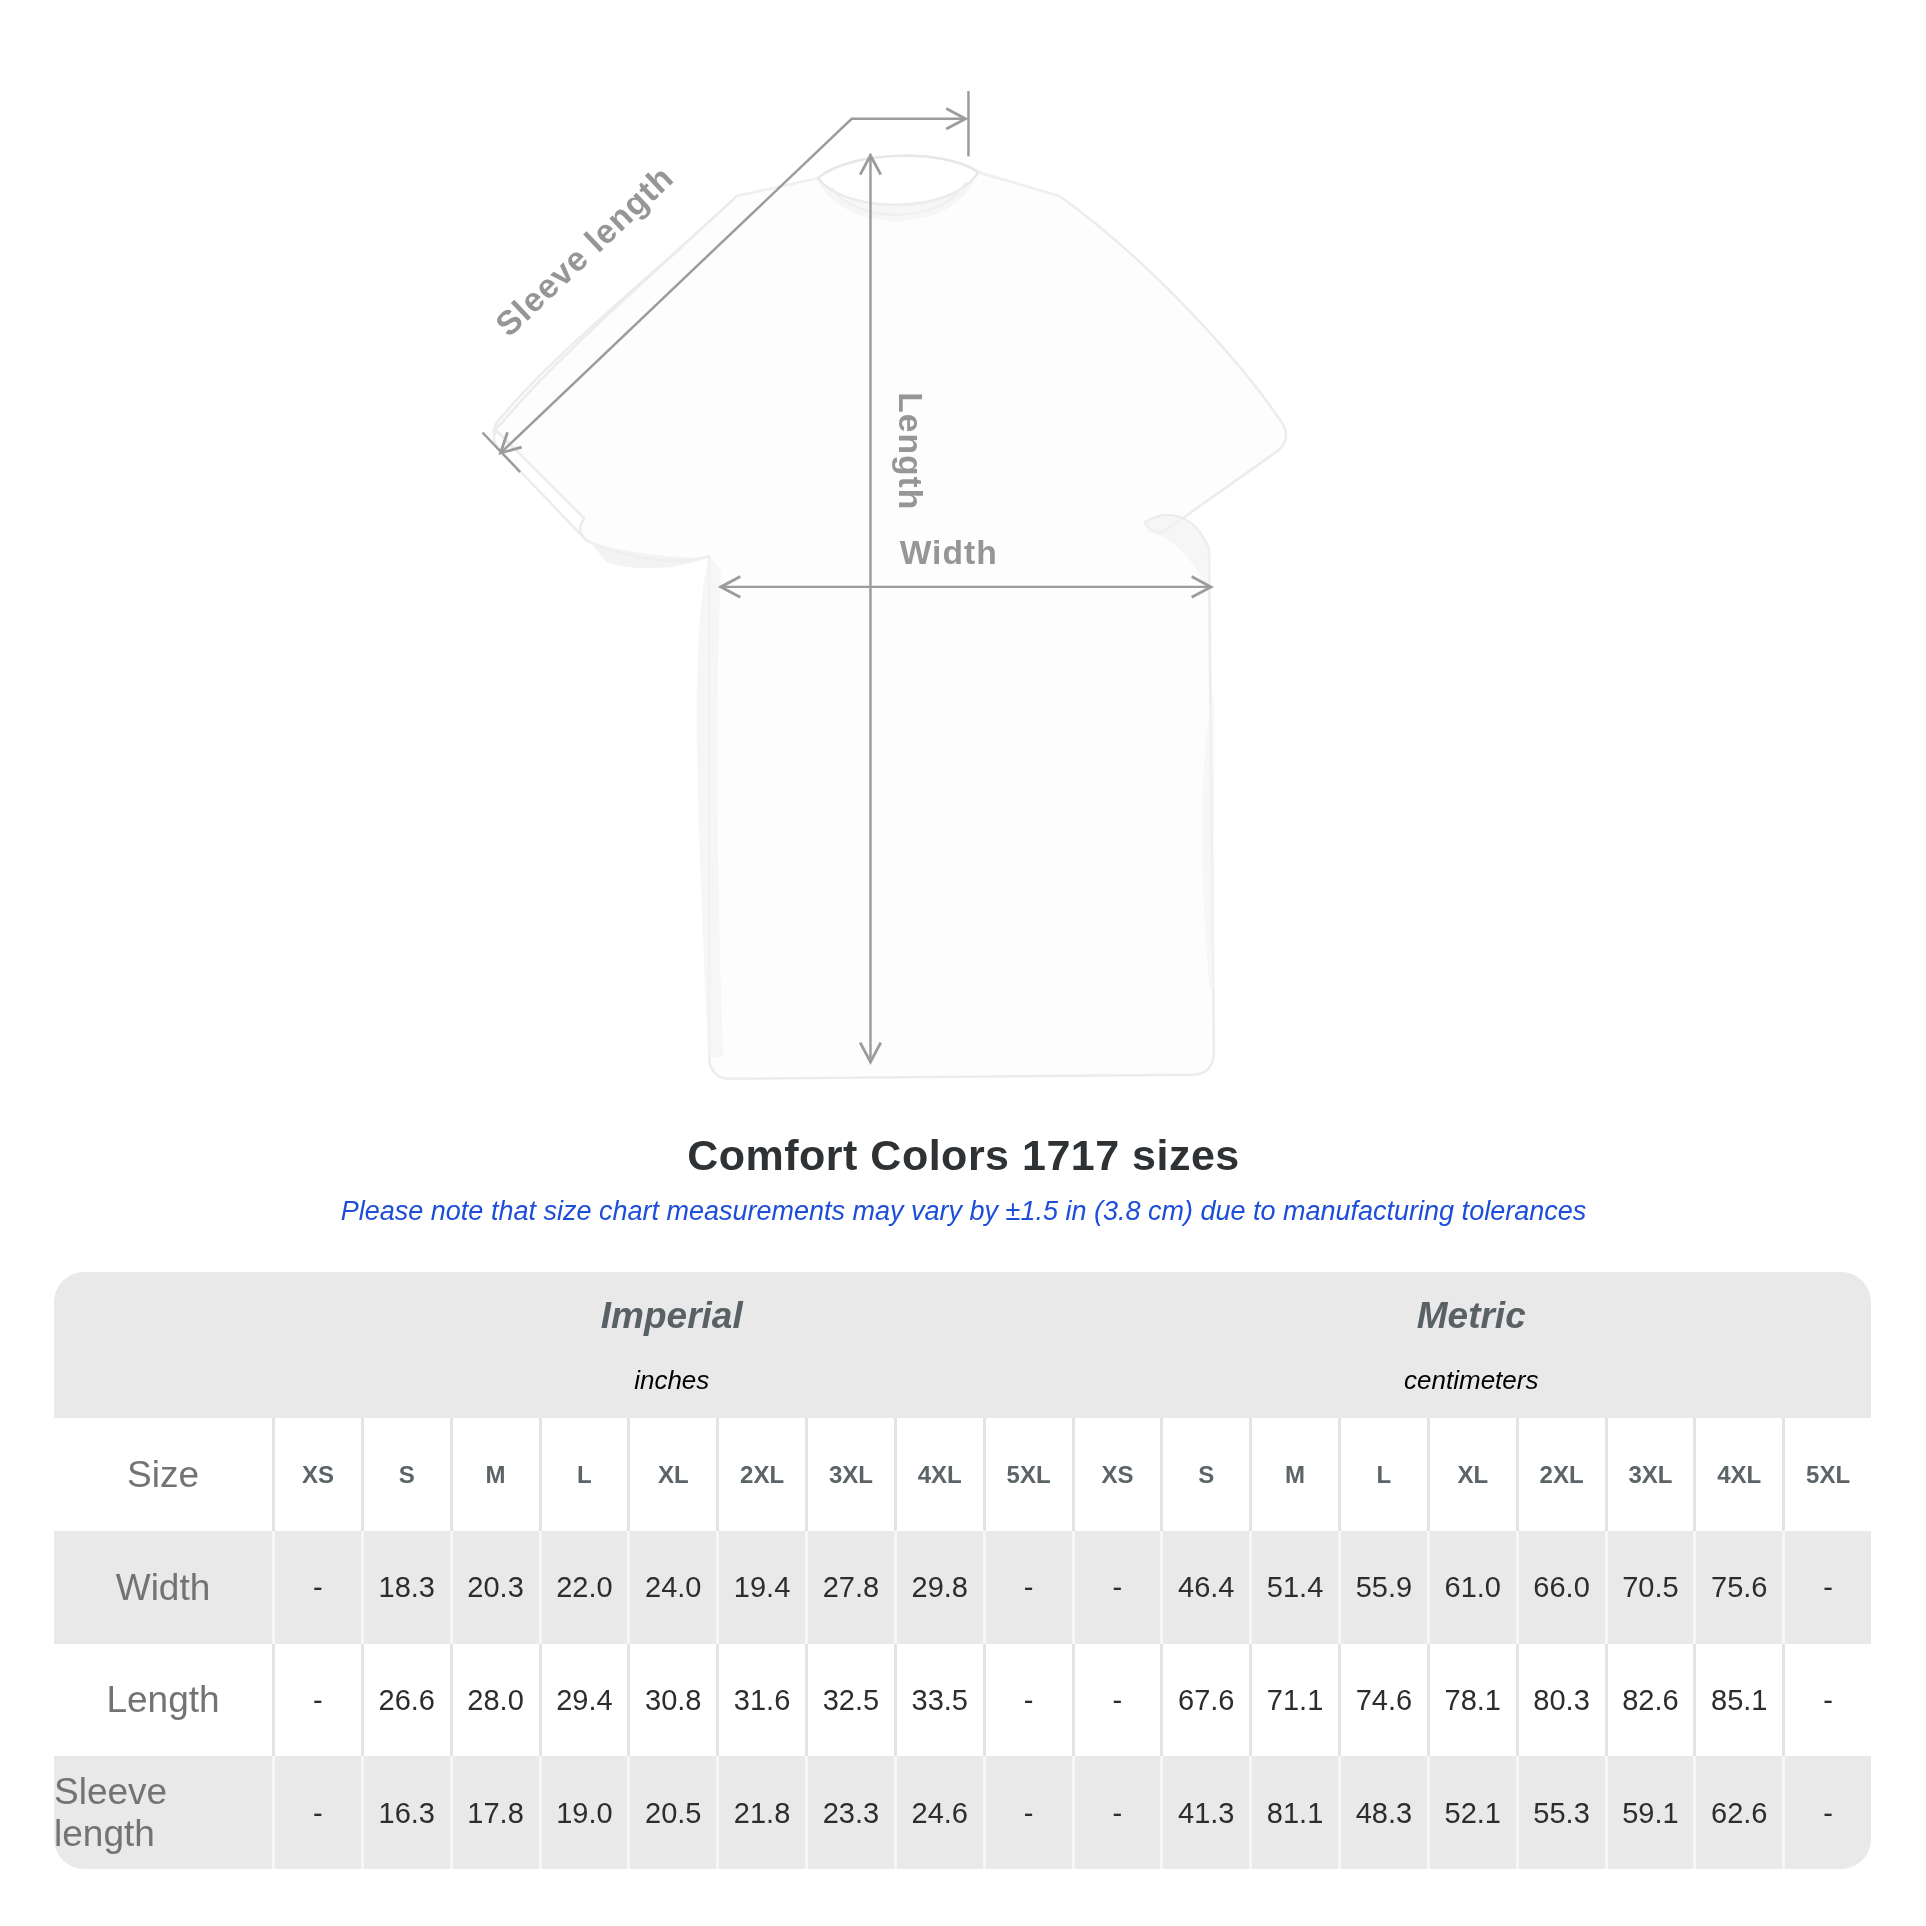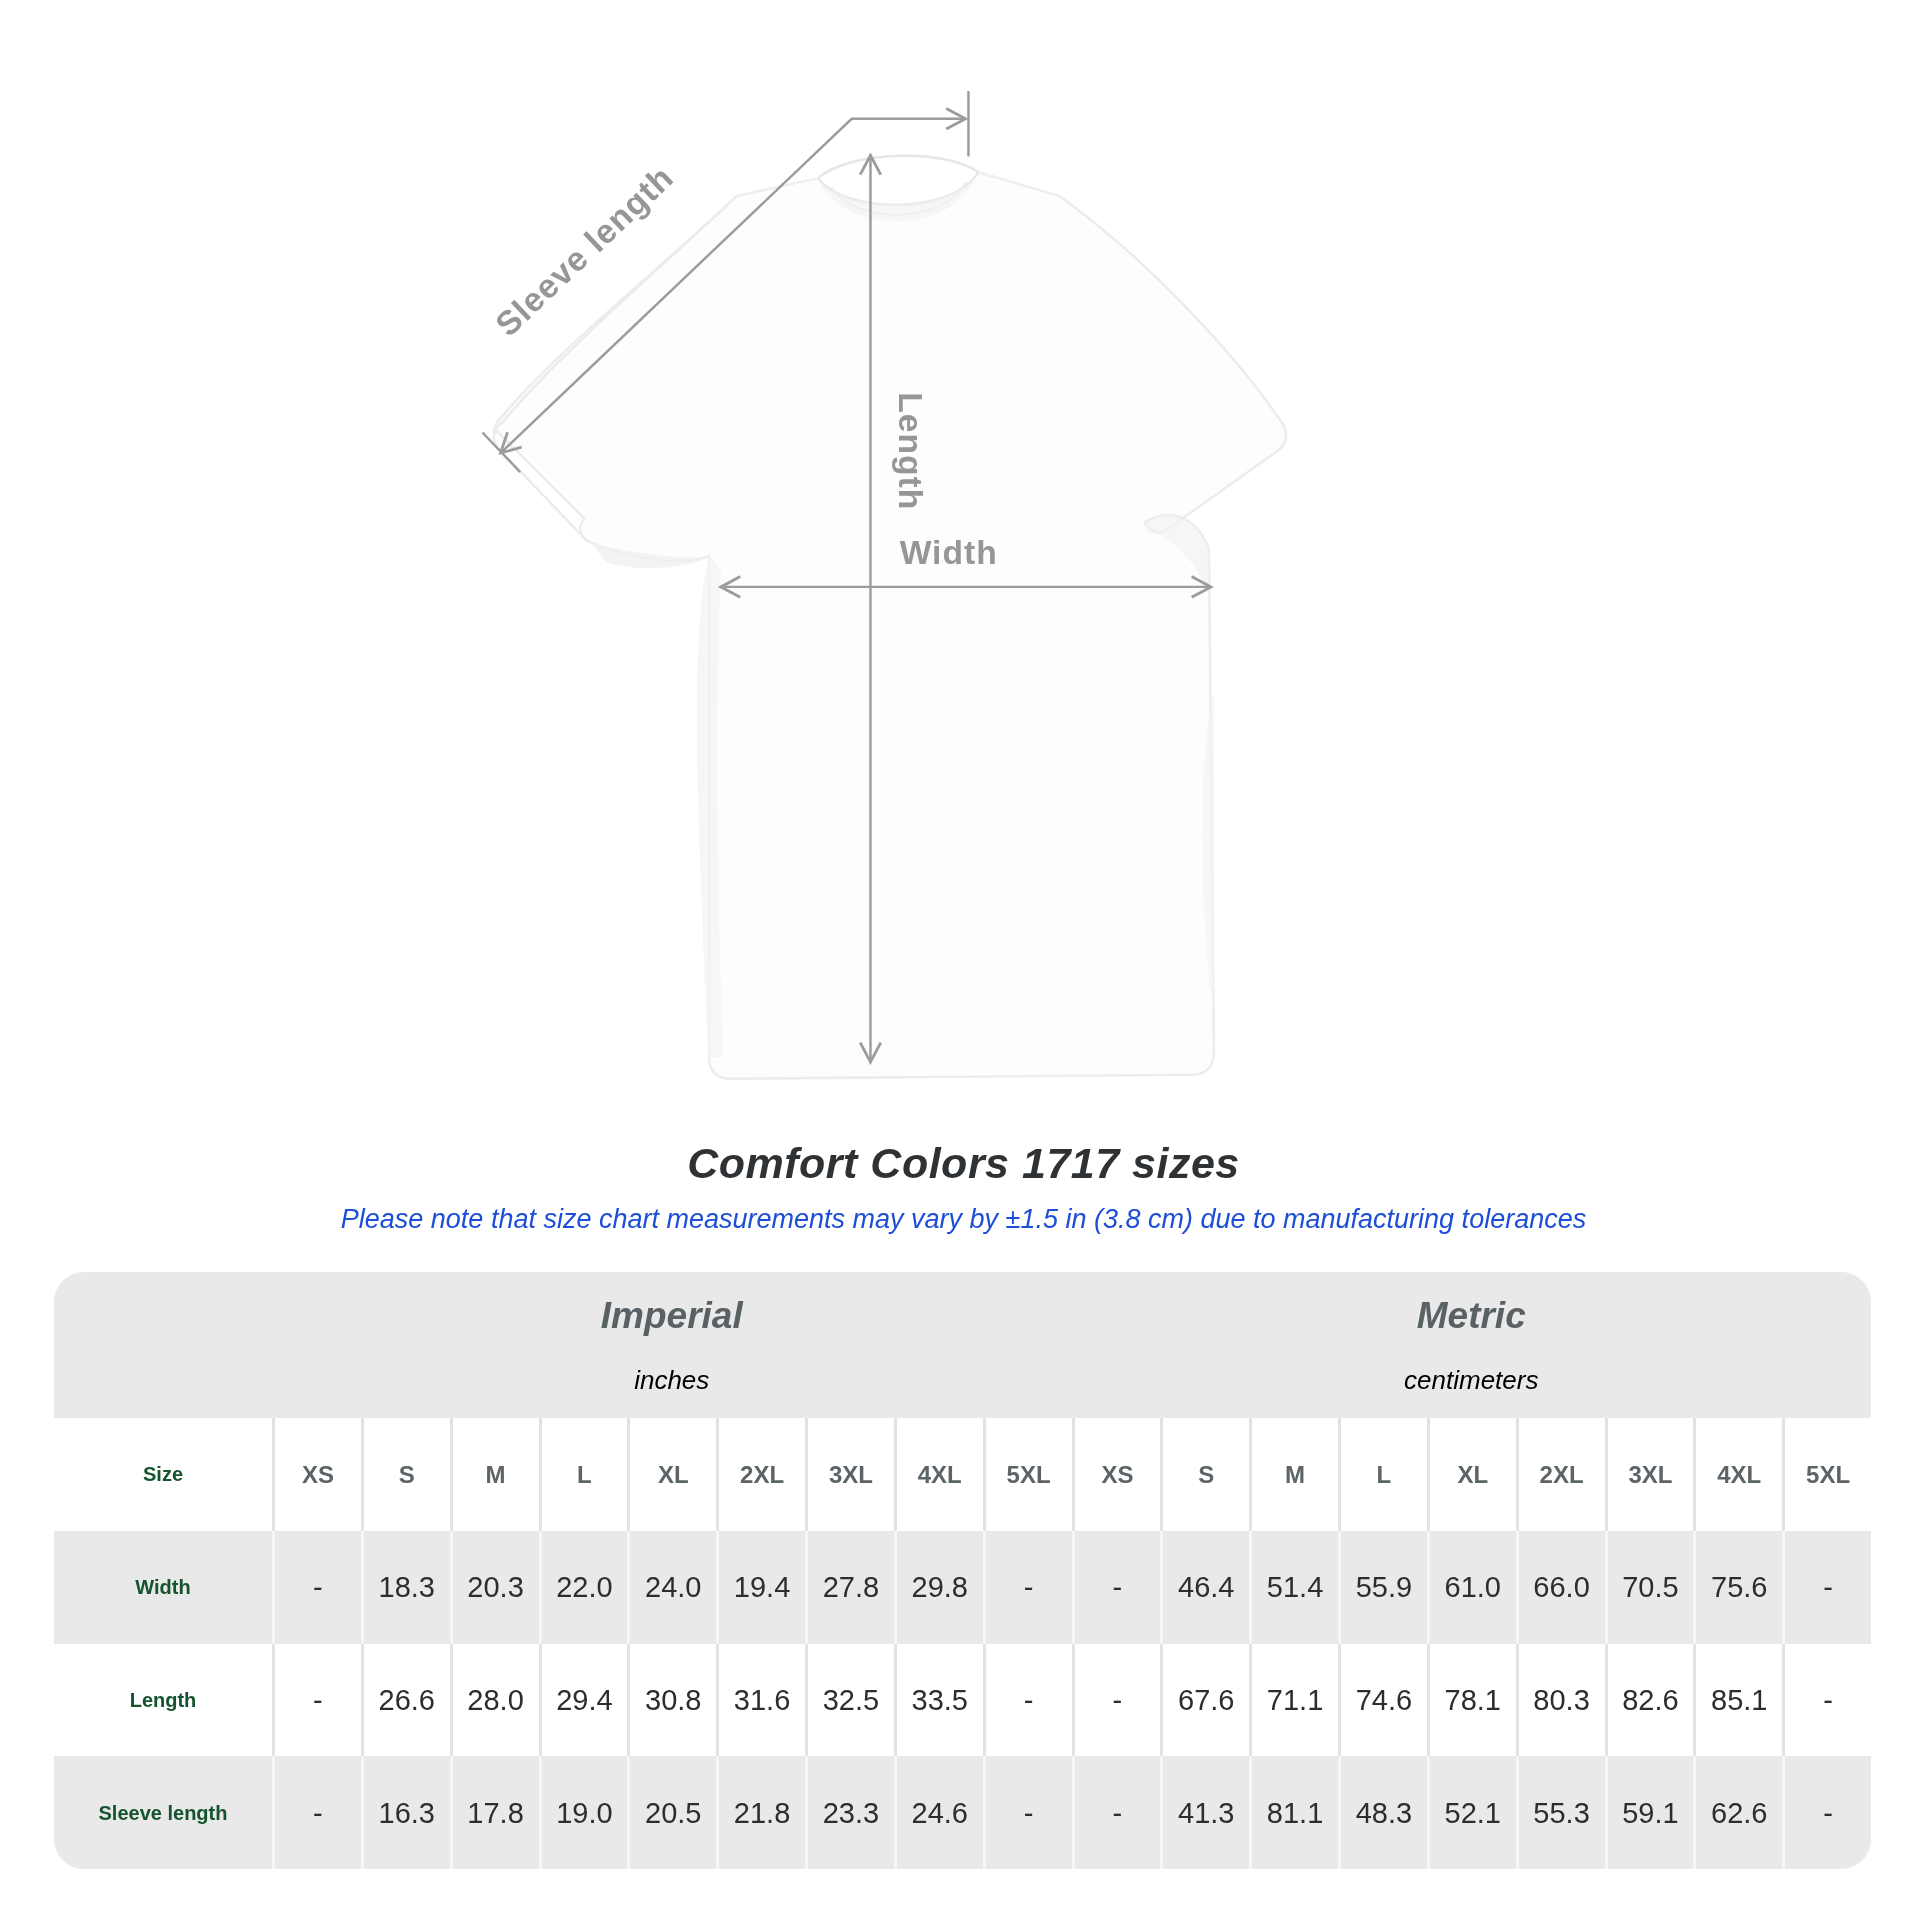--- a/index.html
+++ b/index.html
@@ -5,21 +5,21 @@
   html,body{margin:0;padding:0;}
   body{
     width:1927px;height:1927px;background:#ffffff;position:relative;
     font-family:"Liberation Sans",sans-serif;overflow:hidden;
   }
   
   .diagram{position:absolute;top:0;left:0;}
   .dim-label{font-weight:bold;font-size:34px;fill:#949698;letter-spacing:1px;}
   
   .title-block{position:absolute;top:1131px;left:0;width:100%;text-align:center;}
-  .title-block h1{margin:8px;font-size:43px;font-weight:bold;color:#2f3235;letter-spacing:0.5px;font-style:italic;}
+  .title-block h1{margin:0;font-size:43px;font-weight:bold;color:#2f3235;letter-spacing:0.5px;}
   .title-block p{margin:16px 0 0;font-size:27px;font-style:italic;color:#1d4ed8;}
   
   .size-table{
     position:absolute;left:54px;top:1272px;width:1817px;height:597px;
     border-radius:30px;overflow:hidden;background:#ffffff;
     display:grid;grid-template-columns:218px repeat(18,1fr);
     grid-template-rows:146px 113px 113px 112px 114px;
   }
   .c{display:flex;align-items:center;justify-content:center;}
   .white{background:#ffffff;}
@@ -27,21 +27,21 @@
   .white.sep{border-left:3px solid #e3e3e3;}
   .gray.sep{border-left:3px solid #f6f6f6;}
   .band{background:#e9e9e9;}
   .gc1{grid-column:1;}
   .gci{grid-column:2 / span 9;}
   .gcm{grid-column:11 / span 9;}
   .sec{display:flex;flex-direction:column;align-items:center;justify-content:center;gap:28px;}
   .sec .sec-name{font-size:37px;font-weight:bold;font-style:italic;color:#5a6165;}
   .sec .sec-unit{font-size:26px;font-style:italic;color:#000000;}
   .hdr{font-size:24px;font-weight:bold;color:#5d6468;}
-  .lbl{font-size:20px;font-weight:bold;color:#14532d;}
+  .lbl{font-size:37px;font-weight:normal;color:#737373;}
   .val{font-size:29px;color:#2b2d2f;}
 </style>
 </head>
 <body>
 
 <svg class="diagram" width="1927" height="1247" viewBox="0 0 1946 1260">
   <defs>
     <marker id="arw" viewBox="0 0 10 10" refX="8.6" refY="5" markerWidth="26" markerHeight="26" markerUnits="userSpaceOnUse" orient="auto-start-reverse">
       <path d="M1.5,1 L9,5 L1.5,9" fill="none" stroke="#9c9c9c" stroke-width="1.1"></path>
     </marker>

